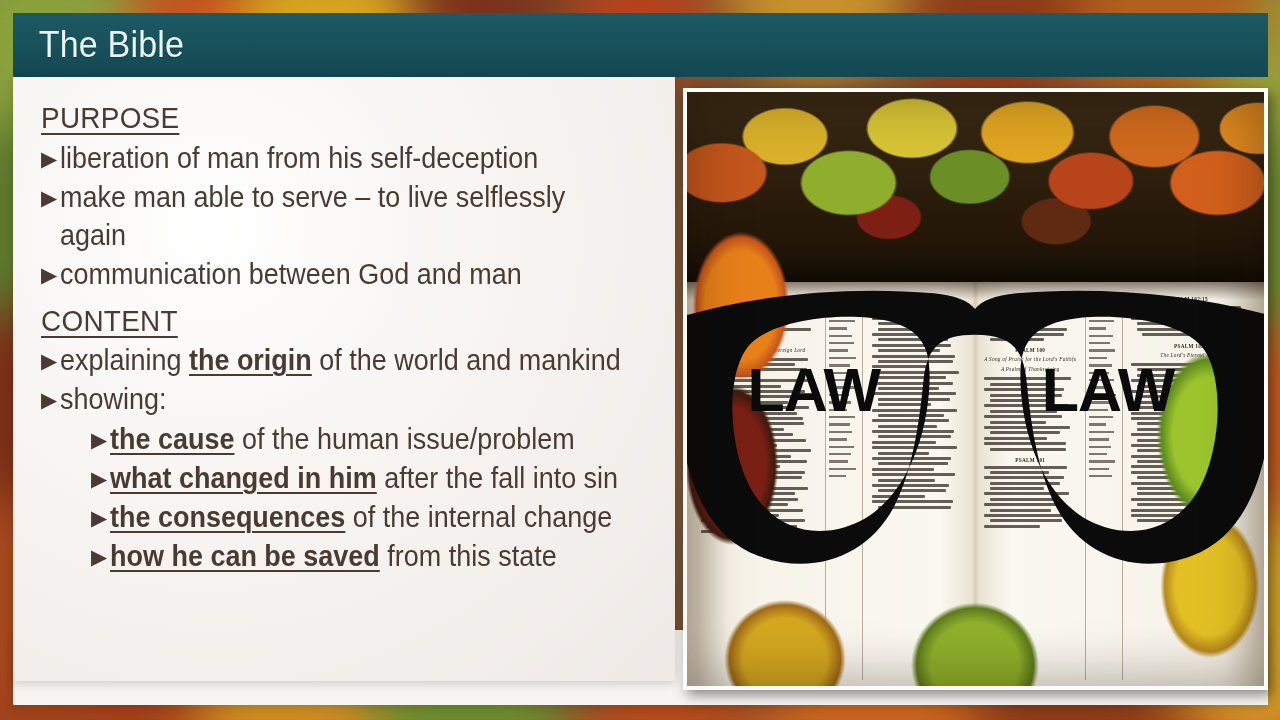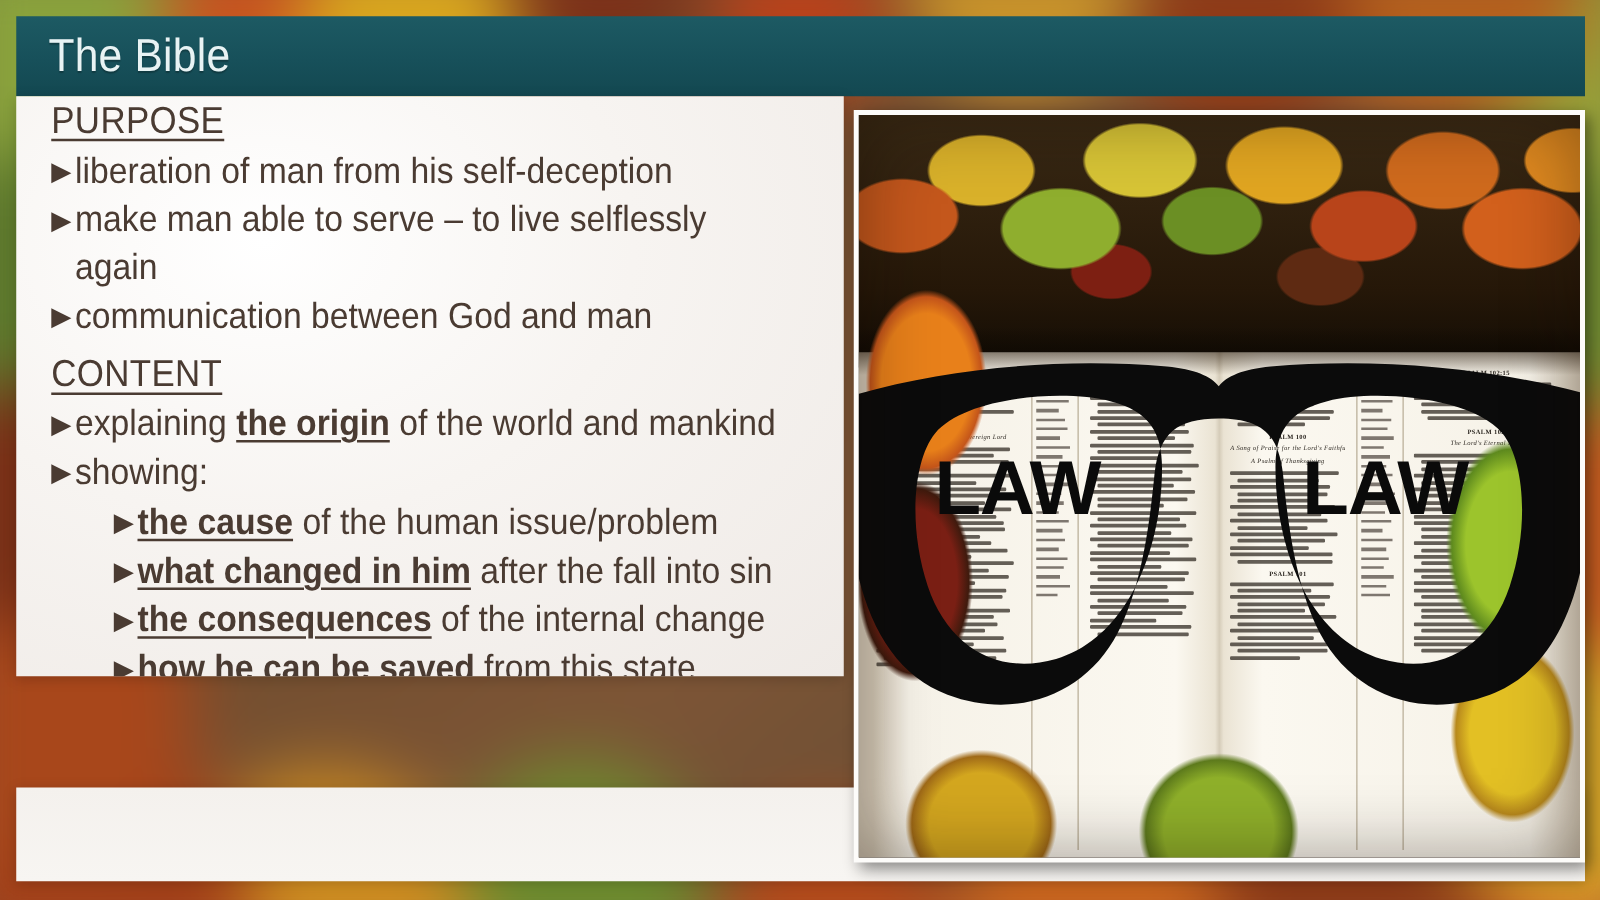--- a/index.html
+++ b/index.html
@@ -47,25 +47,25 @@
   }
   #title {
     color:#e8f3f4; font-size:37px; font-weight:300;
     letter-spacing:.2px; padding-left:28px;
     transform:scaleX(.92); transform-origin:left center;
     text-shadow:0 1px 1px rgba(0,0,0,.25);
   }
 
   
   #panel {
-    position:absolute; left:13px; top:77px; width:662px; height:464px;
+    position:absolute; left:13px; top:77px; width:662px; height:604px;
     background:
       radial-gradient(ellipse at 30% 25%, #ffffff 0%, #f7f4f1 45%, #efeae6 100%);
     box-shadow:0 2px 10px rgba(0,0,0,.18);
-    padding:1px 6px 0 28px;
+    padding:22px 6px 0 28px;
     overflow:hidden;
   }
   #panel-wide {
     position:absolute; left:13px; top:630px; width:1255px; height:75px;
     background:linear-gradient(180deg,#f4f1ed 0%,#f7f5f2 100%);
     box-shadow:0 2px 10px rgba(0,0,0,.18);
     z-index:0;
   }
 
   .txt { color:#4a3b32; transform:scaleX(.93); transform-origin:left center; }

